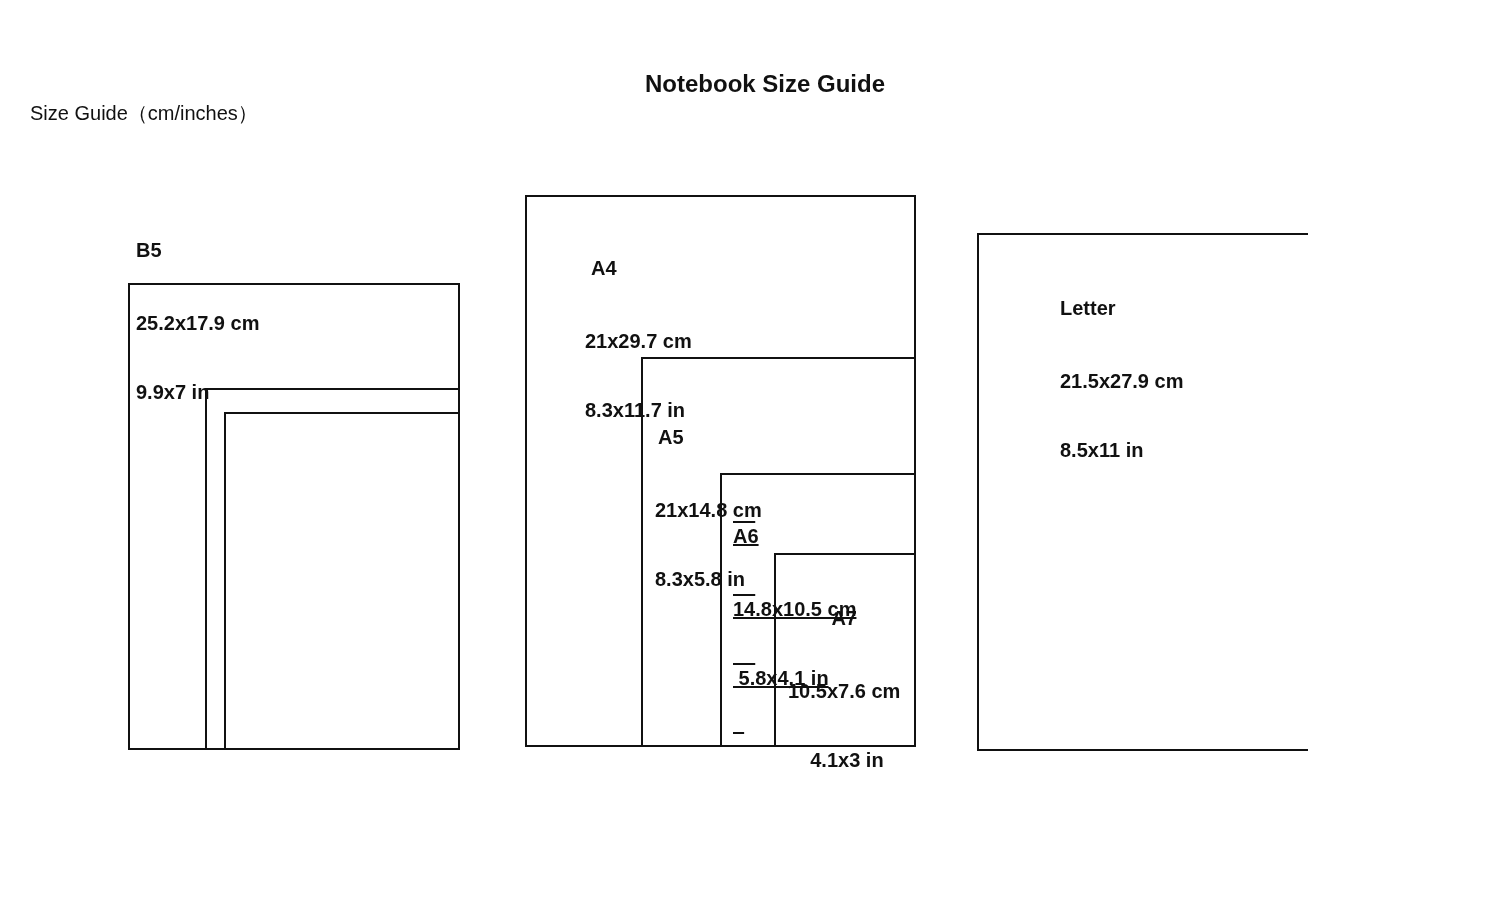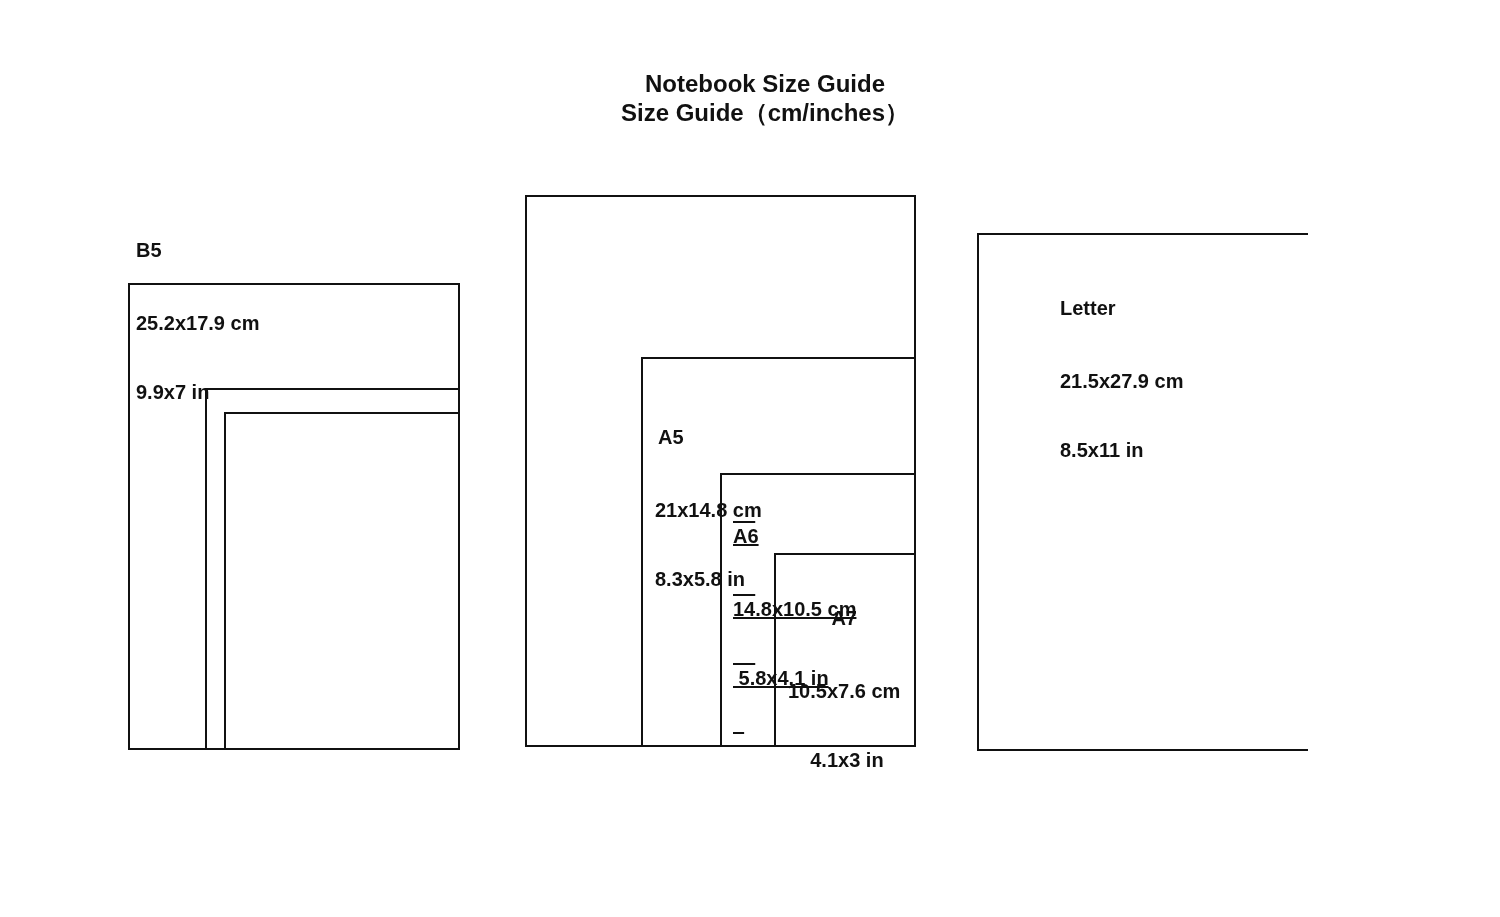--- a/index.html
+++ b/index.html
@@ -25,23 +25,22 @@
     font-size: 24px;
     font-weight: 700;
     line-height: 28px;
     white-space: pre;
   }
   .subtitle {
     position: absolute;
     left: 30px;
     top: 101px;
     width: 1470px;
-    text-align: center;
-    font-size: 24px;
-    font-weight: 700;
+    font-size: 20px;
+    font-weight: 400;
     line-height: 24px;
     white-space: pre;
   }
   .rect {
     position: absolute;
     border: 2px solid #111111;
     box-sizing: border-box;
     background: transparent;
   }
   .label {
@@ -75,20 +74,25 @@
   <div class="rect" style="left: 977px; top: 233px; width: 399px; height: 518px; border-color: rgb(17, 17, 17);"></div>
 
   <div class="label" style="left:136px; top:193px;">
     <div class="name">B5</div>
     <div>25.2x17.9 cm</div>
     <div>9.9x7 in</div>
   </div>
 
 
 
+  <div class="label" style="left:585px; top:211px;">
+    <div class="name" style="margin-left:6px;">A4</div>
+    <div>21x29.7 cm</div>
+    <div>8.3x11.7 in</div>
+  </div>
 
   <div class="label" style="left:655px; top:380px;">
     <div class="name" style="margin-left:3px;">A5</div>
     <div>21x14.8 cm</div>
     <div>8.3x5.8 in</div>
   </div>
 
   <div class="label" style="left:733px; top:479px;text-decoration:underline;">
     <div class="name">A6</div>
     <div>14.8x10.5 cm</div>

